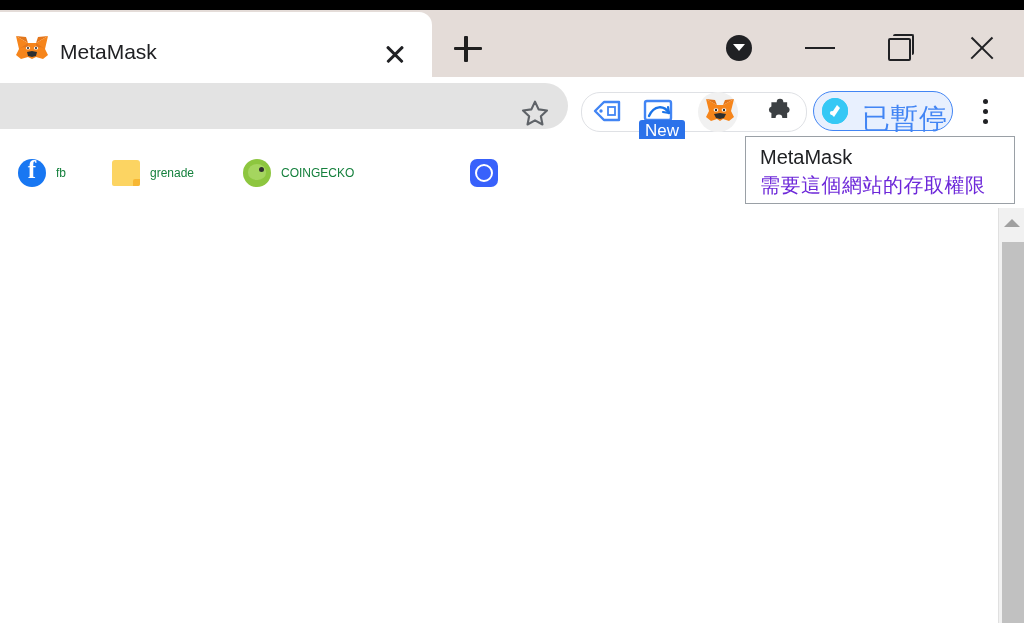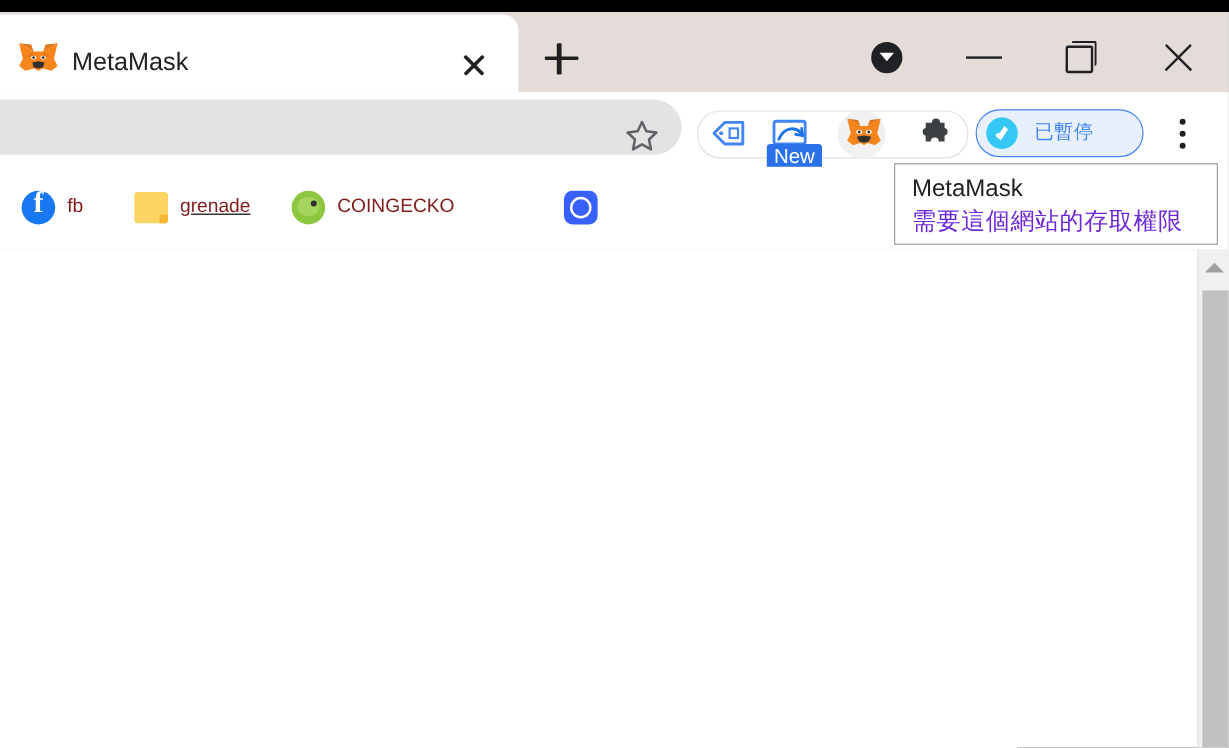--- a/index.html
+++ b/index.html
@@ -262,21 +262,21 @@
     top: 88px;
     width: 26px;
     height: 26px;
     border-radius: 50%;
     background: #35c8f5;
   }
   .paused-label {
     position: absolute;
     left: 862px;
     top: 90px;
-    font-size: 16px;
+    font-size: 28px;
     color: #4285f4;
     white-space: nowrap;
     letter-spacing: 0.5px;
   }
 
   .kebab {
     position: absolute;
     left: 978px;
     top: 88px;
     width: 18px;
@@ -309,22 +309,22 @@
     position: absolute;
     top: 14px;
     height: 40px;
     display: flex;
     align-items: center;
     gap: 10px;
     cursor: pointer;
     white-space: nowrap;
   }
   .bm-label {
-    font-size: 16px;
-    color: #7f1d1d;
+    font-size: 12px;
+    color: #15803d;
   }
   .bm-icon {
     width: 28px;
     height: 28px;
     flex: 0 0 28px;
     position: relative;
   }
 
   
   .ic-fb {
@@ -388,21 +388,21 @@
     content: "";
     position: absolute;
     left: 5px; top: 5px;
     width: 18px; height: 18px;
     border-radius: 50%;
     border: 2.4px solid #ffffff;
     box-sizing: border-box;
   }
 
   .bm-fb     { left: 18px; }
-  .bm-folder { left: 110px; text-decoration: underline; }
+  .bm-folder { left: 110px; }
   .bm-gecko  { left: 243px; text-align: right; }
   .bm-cmc    { left: 470px; }
 
   
   .tooltip {
     position: absolute;
     left: 745px;
     top: 126px;
     width: 270px;
     height: 68px;

